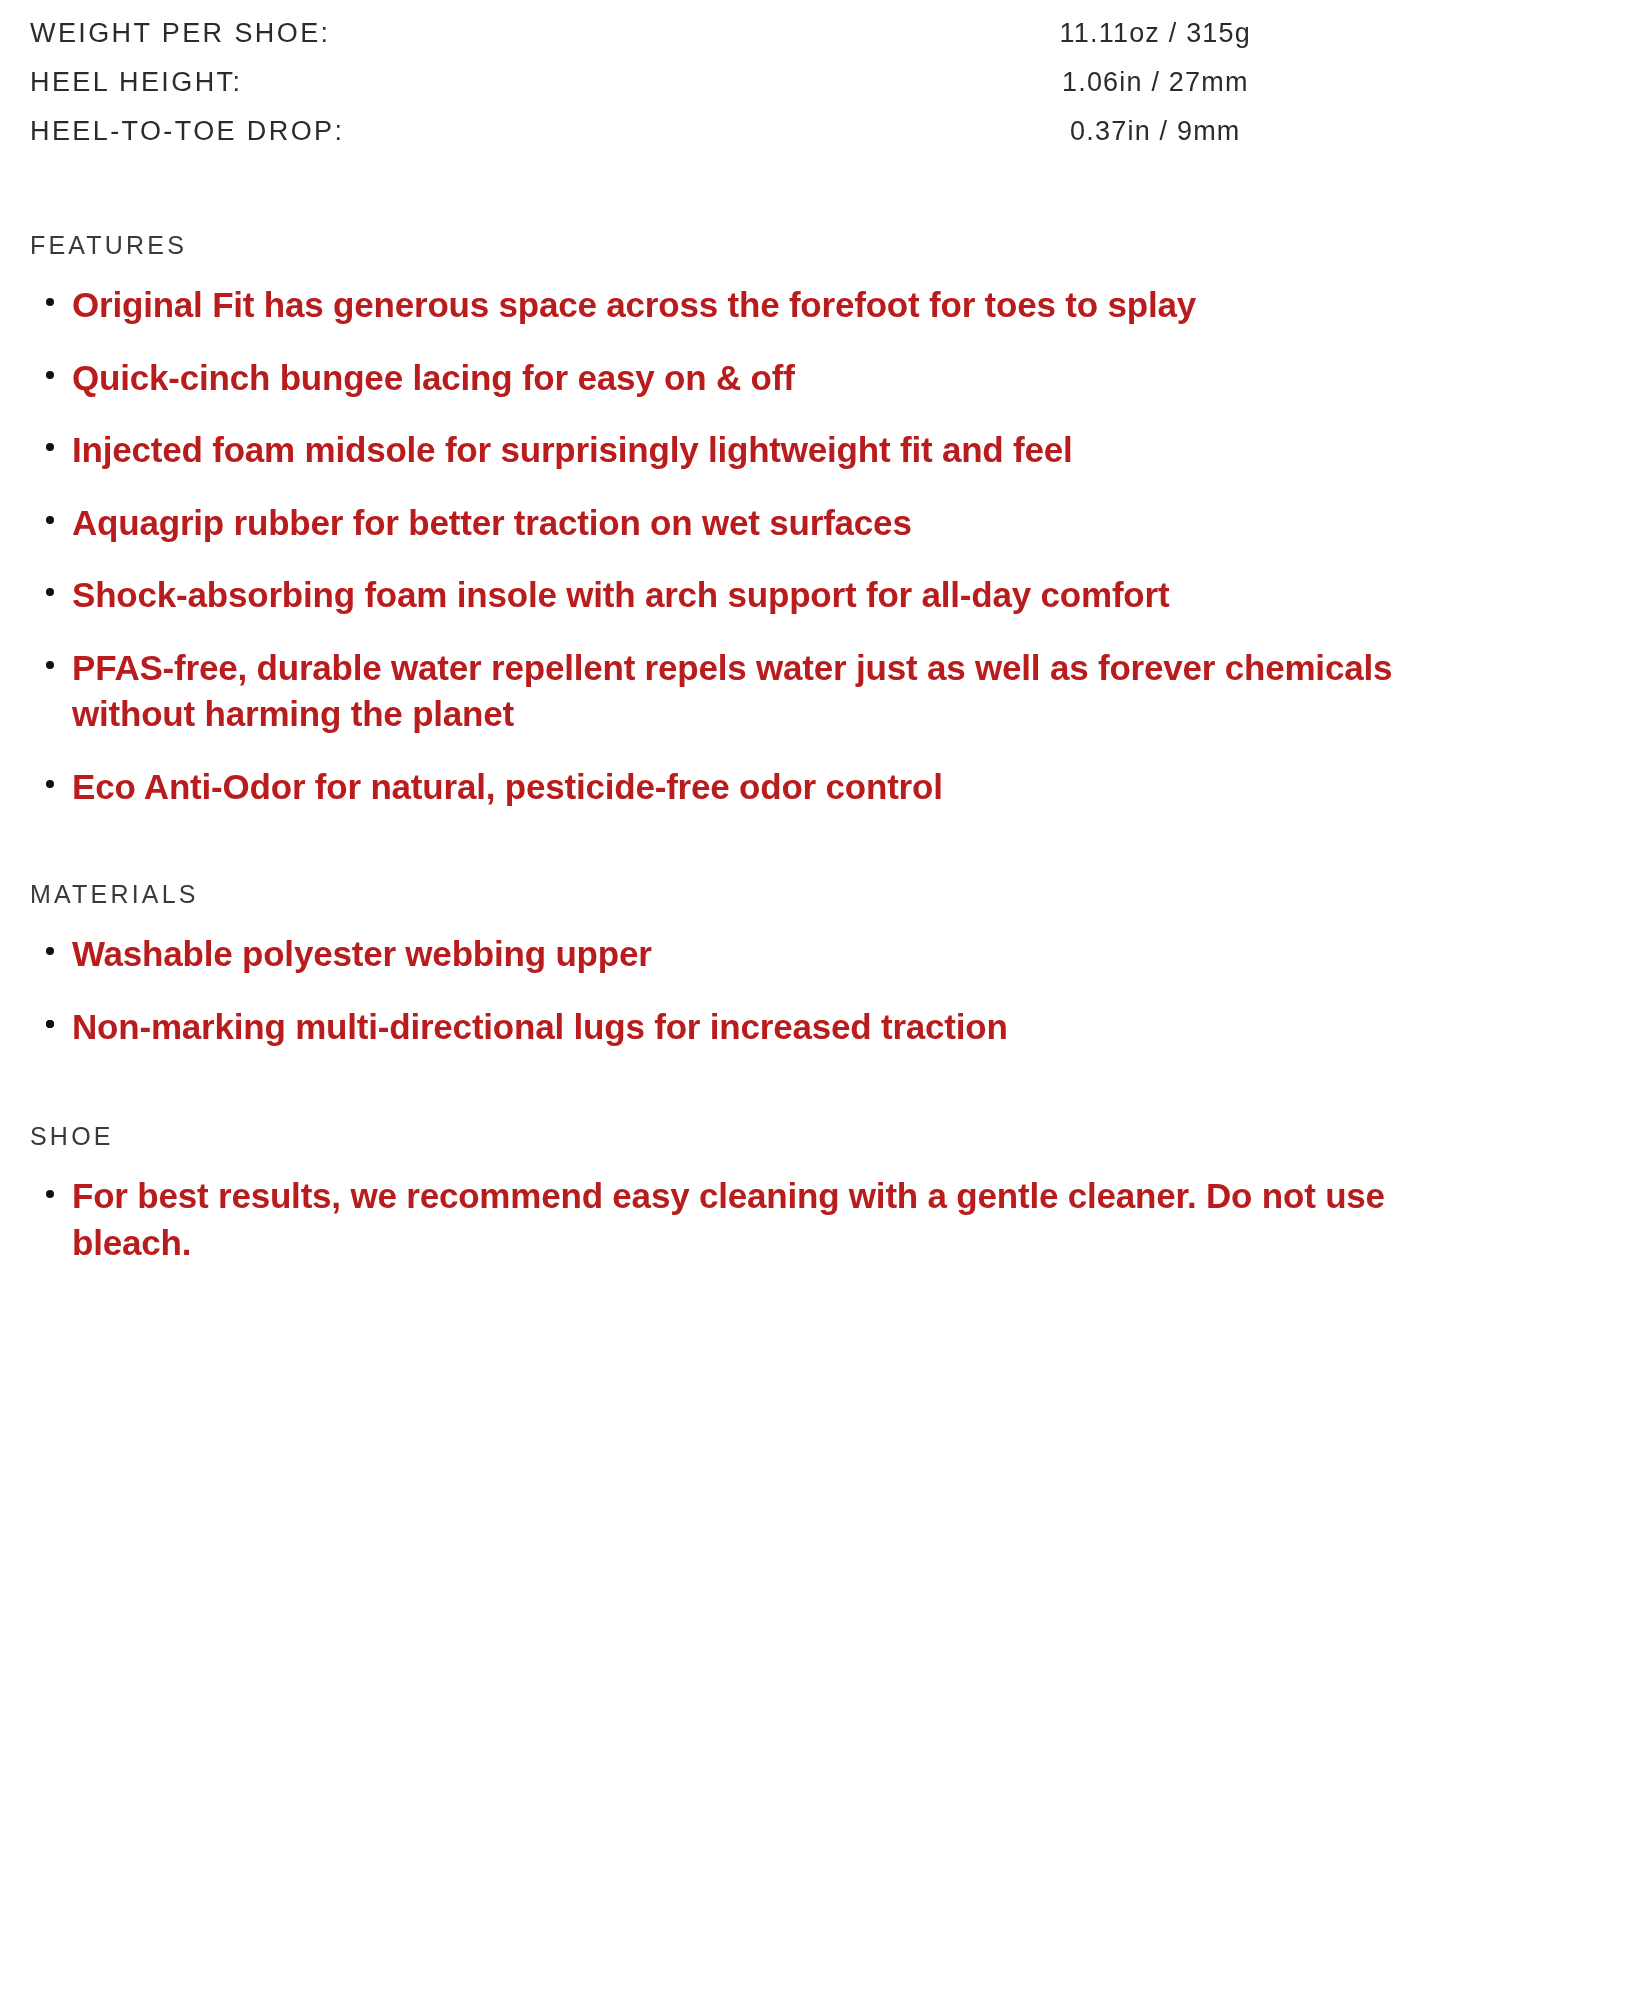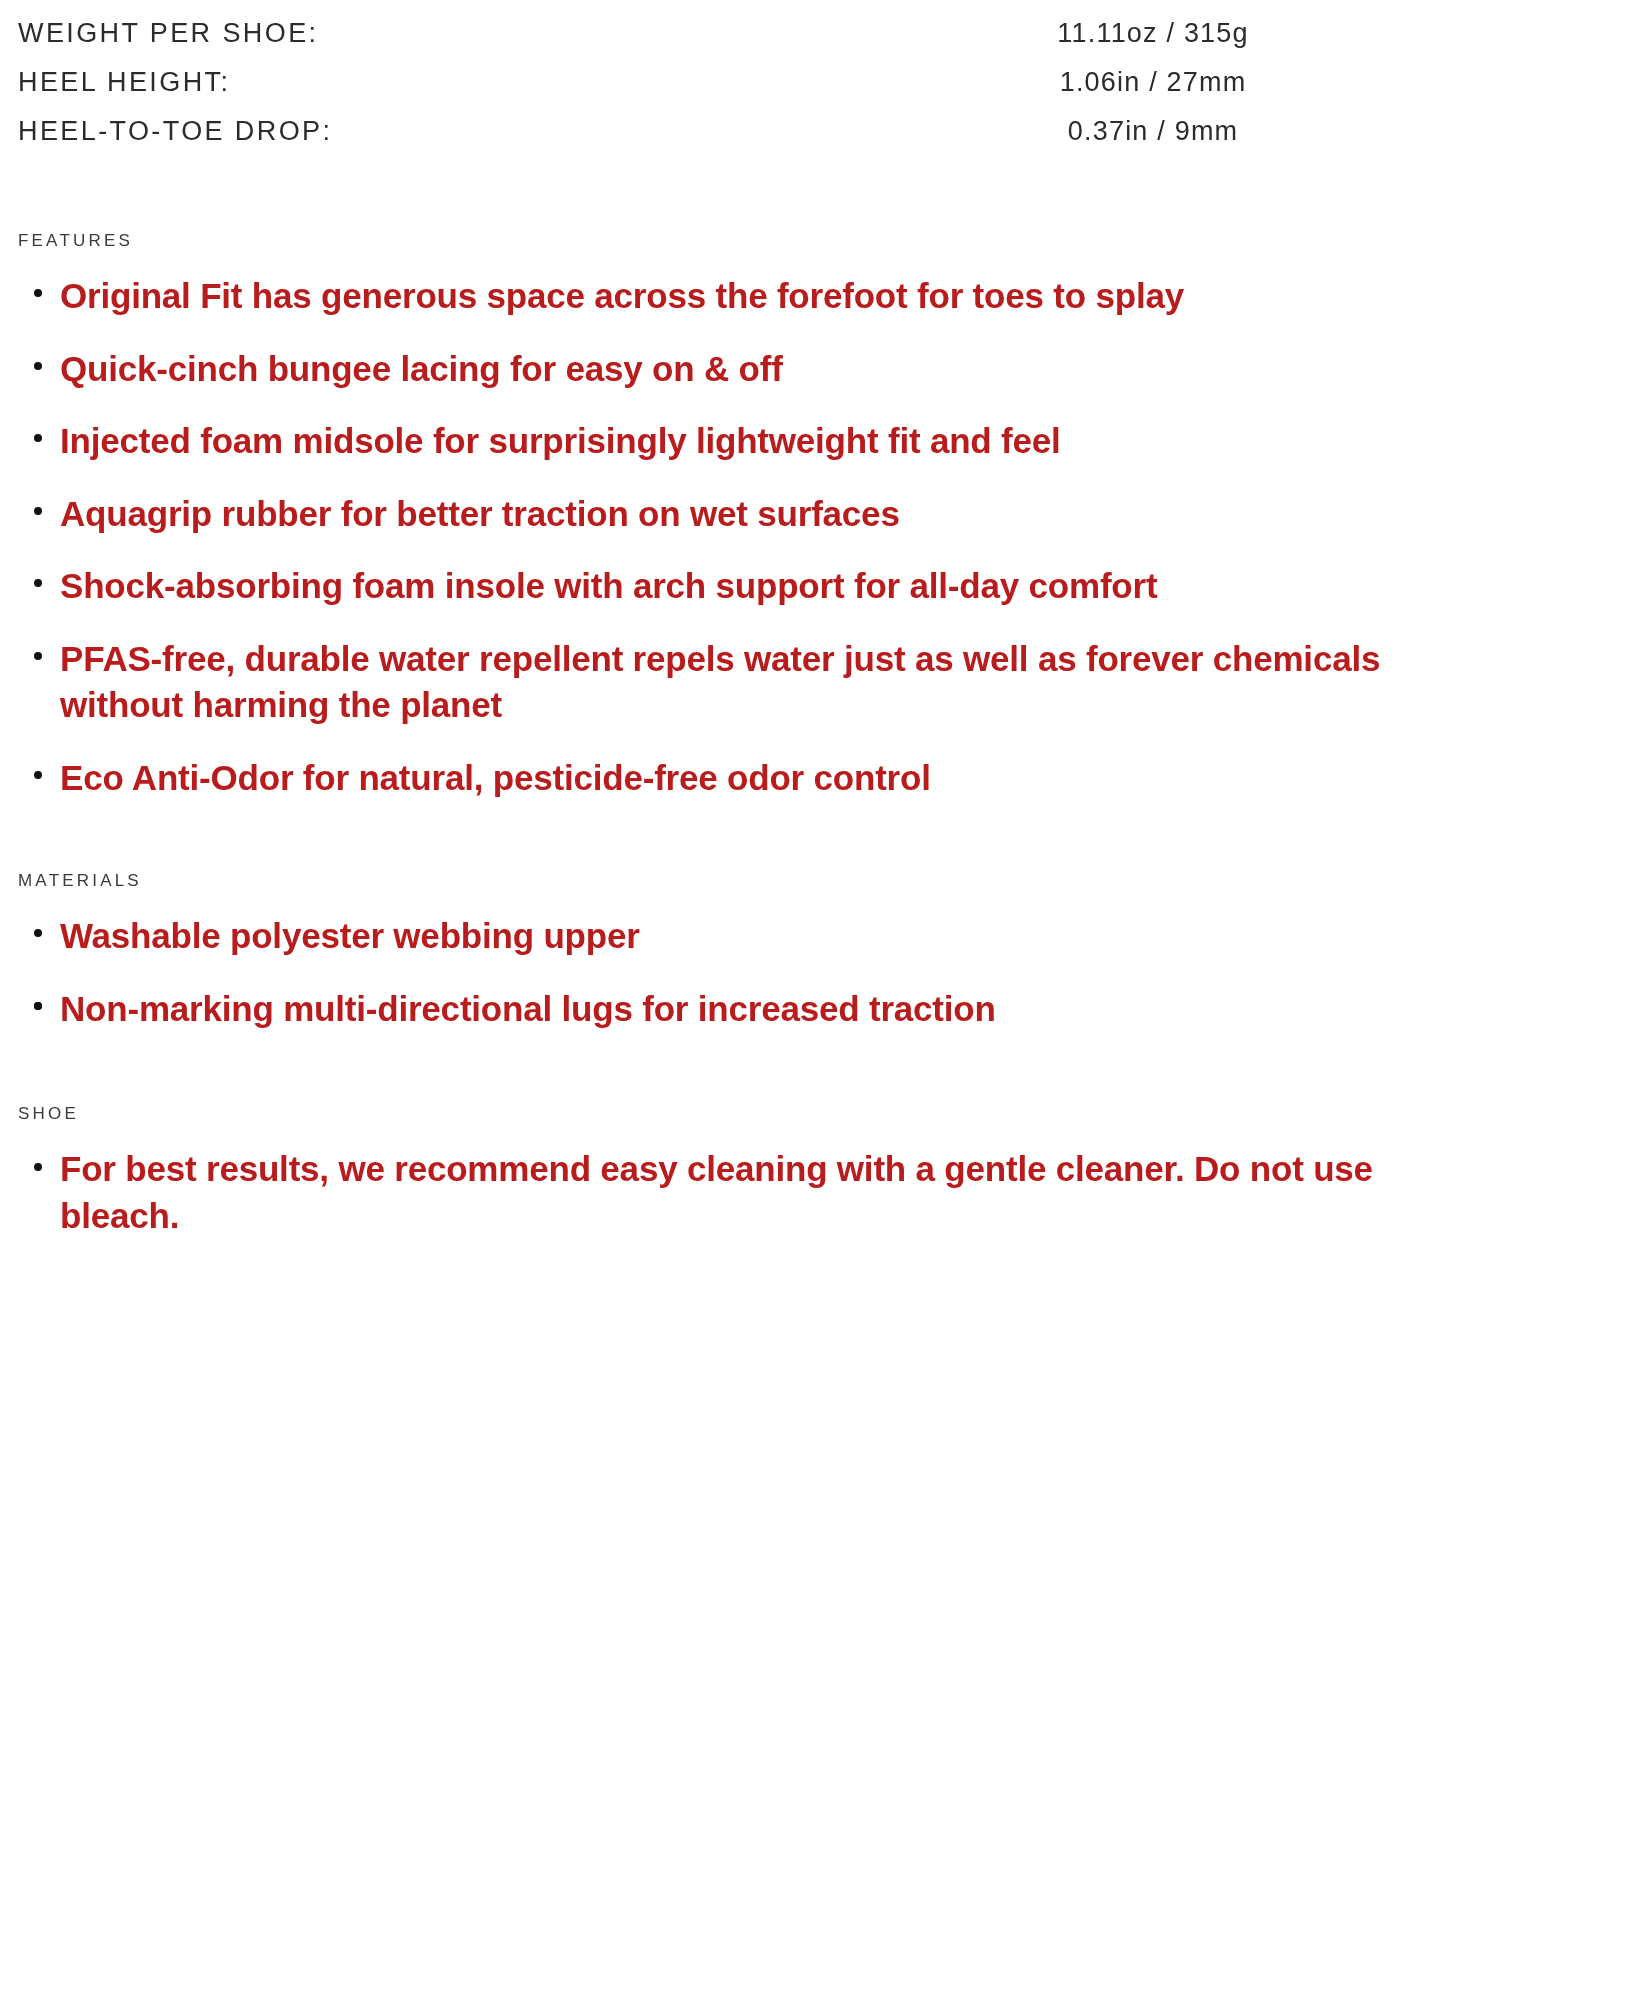--- a/index.html
+++ b/index.html
@@ -8,21 +8,21 @@
     background: #ffffff;
   }
   body {
     width: 1640px;
     min-height: 2000px;
     font-family: "Liberation Sans", sans-serif;
     color: #1a1a1a;
     -webkit-font-smoothing: antialiased;
   }
   .page {
-    padding: 18px 26px 0 18px;
+    padding: 18px 26px 0 30px;
     box-sizing: border-box;
     width: 1444px;
   }
 
   
   .spec-table {
     width: 100%;
     border-collapse: collapse;
   }
   .spec-row td {
@@ -44,21 +44,21 @@
     font-weight: 400;
     text-align: center;
     white-space: nowrap;
   }
 
   
   .section {
     margin-top: 58px;
   }
   .section-title {
-    font-size: 17px;
+    font-size: 25px;
     letter-spacing: 3.2px;
     color: #3a3a3a;
     font-weight: 400;
     margin-bottom: 22px;
   }
 
   
   ul.bullets {
     list-style: none;
     margin: 0;

